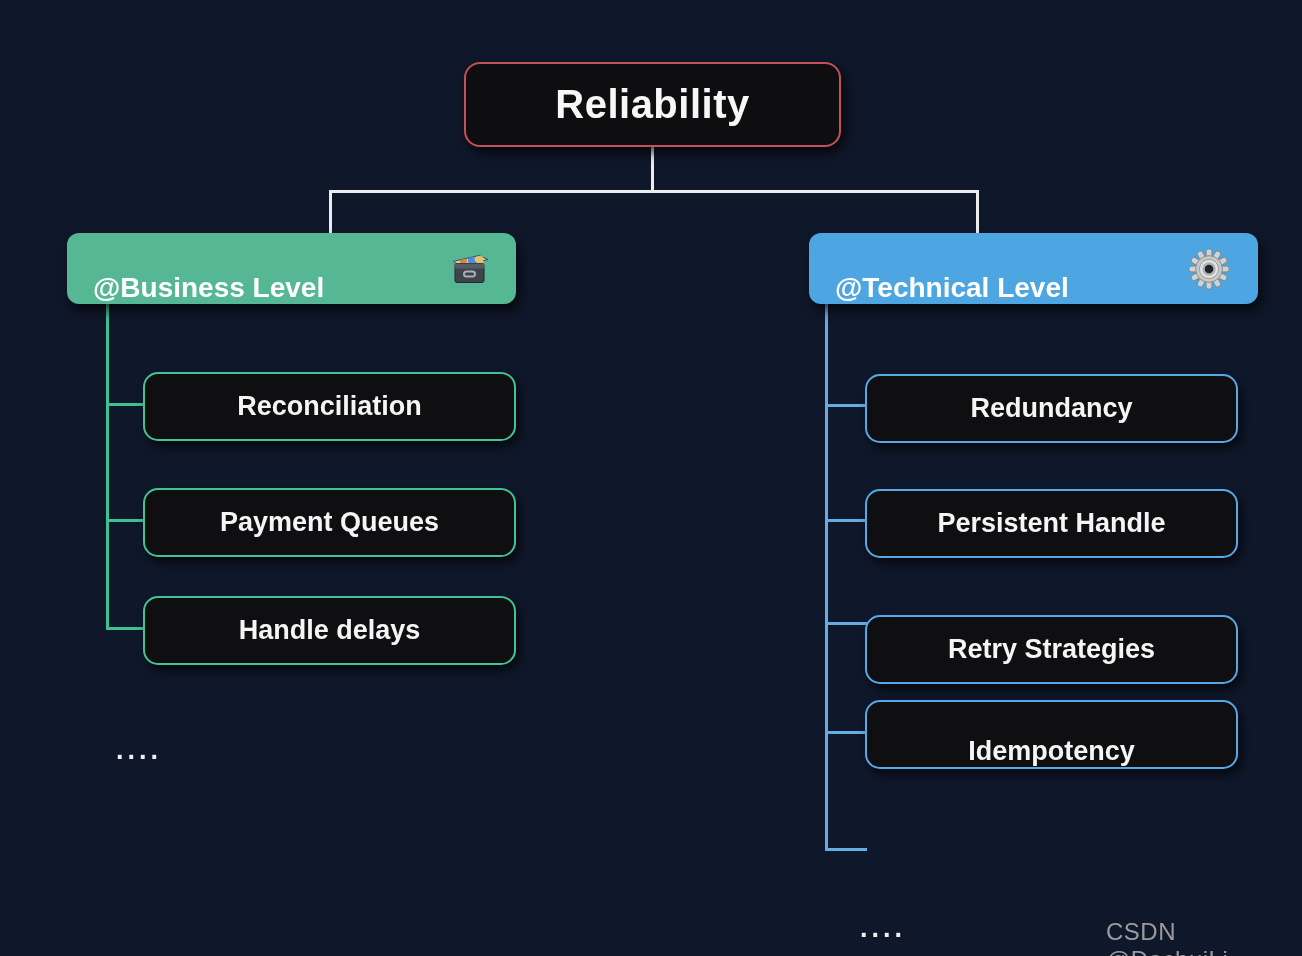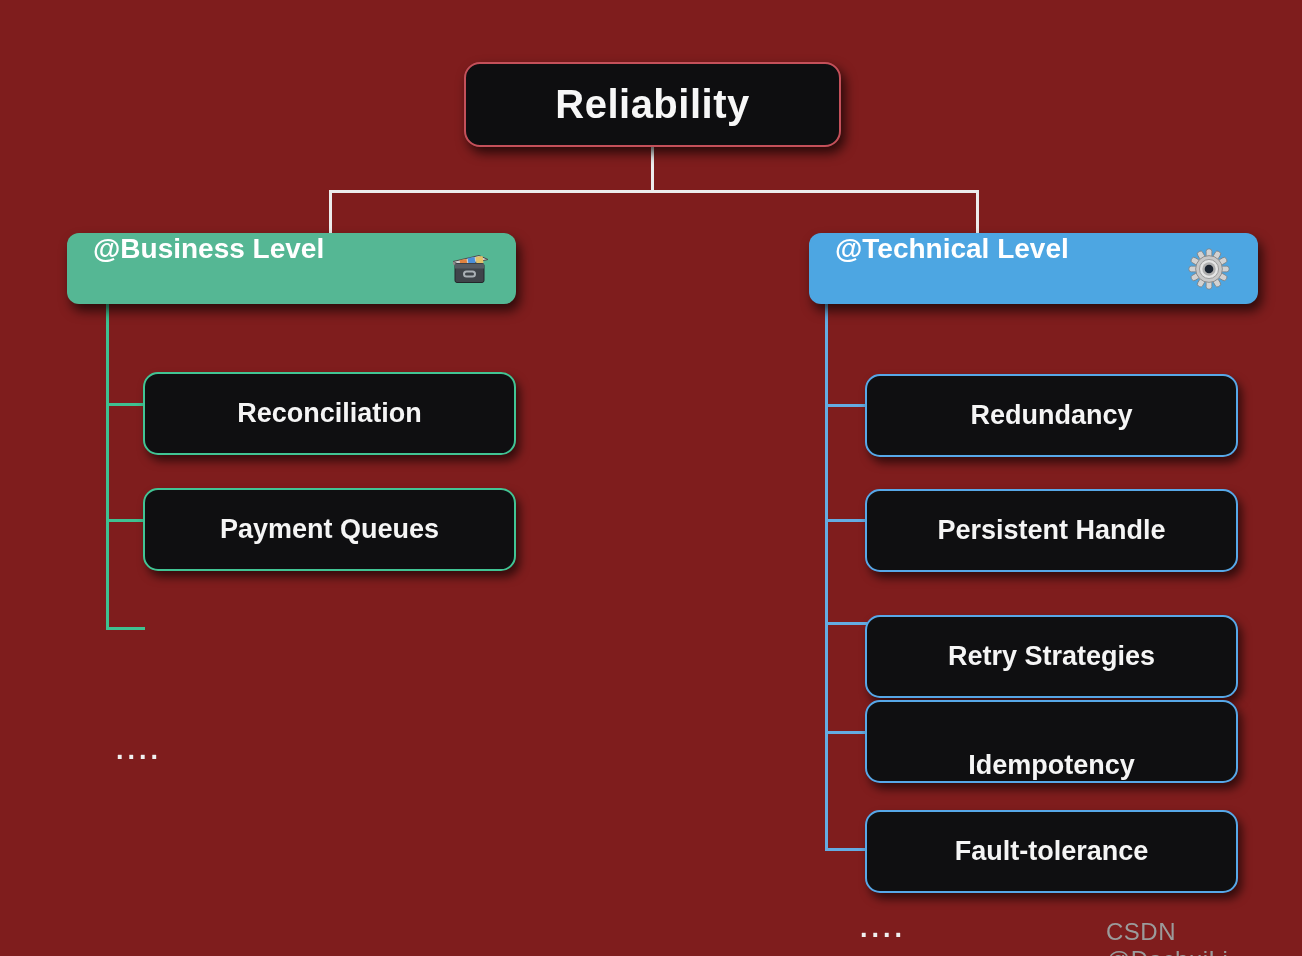--- a/index.html
+++ b/index.html
@@ -1,21 +1,21 @@
 <!DOCTYPE html>
 <html><head>
 <meta charset="utf-8">
 <style>
   * { margin: 0; padding: 0; box-sizing: border-box; }
   html, body { background: #000; }
   .stage {
     position: relative;
     width: 1302px;
     height: 956px;
-    background: #7f1d1d;
+    background: #0f172a;
     overflow: hidden;
     font-family: "Liberation Sans", "DejaVu Sans", sans-serif;
   }
   .line { position: absolute; }
   .line.white { background: #ececec; }
   .line.green { background: #3fc191; }
   .line.blue  { background: #64ace2; }
 
   .root-node {
     position: absolute;
@@ -26,36 +26,36 @@
     display: flex; align-items: center; justify-content: center;
     color: #f7f7f7; font-size: 40px; font-weight: 700;
     letter-spacing: 0.5px;
     box-shadow: 4px 6px 12px rgba(0,0,0,0.7);
   }
 
   .branch-header {
     position: absolute;
     top: 233px; width: 449px; height: 71px;
     border-radius: 12px;
-    display: flex; align-items: flex-start;
+    display: flex; align-items: flex-end;
     padding-left: 26px; padding-right: 24px;
     color: #ffffff; font-size: 28px; font-weight: 700;
     box-shadow: 4px 7px 12px rgba(0,0,0,0.65);
   }
   .branch-header.business { left: 67px;  background: #55b794; }
   .branch-header.technical { left: 789px; background: #4da6e2; margin-left: 20px; }
   .branch-header .hdr-icon {
     position: absolute; right: 26px; top: 50%;
     transform: translateY(-50%);
     display: inline-flex;
   }
 
   .child-node {
     position: absolute;
-    height: 83px; width: 373px;
+    height: 69px; width: 373px;
     border-radius: 15px;
     background: #0f0f11;
     display: flex; align-items: center; justify-content: center;
     color: #f5f5f5; font-size: 27px; font-weight: 700;
     box-shadow: 4px 6px 10px rgba(0,0,0,0.6);
   }
   .child-node.green { left: 143px; border: 2.5px solid #41c494; }
   .child-node.blue  { left: 865px; border: 2.5px solid #57a8e8; }
 
   .ellipsis {
@@ -137,35 +137,35 @@
       </svg>
     </span>
   </div>
 
   <div class="child-node green" style="top:372px;">
     <span>Reconciliation</span>
   </div>
   <div class="child-node green" style="top:488px;">
     <span>Payment Queues</span>
   </div>
+  <div class="child-node green" style="top:596px;">
+    <span>Handle delays</span>
+  </div>
 
   <div class="child-node blue" style="top:374px;text-align:right;">
     <span>Redundancy</span>
   </div>
   <div class="child-node blue" style="top:489px;">
     <span>Persistent Handle</span>
   </div>
   <div class="child-node blue" style="top:591px;margin-top:24px;">
     <span>Retry Strategies</span>
   </div>
   <div class="child-node blue" style="top:700px;align-items:flex-end;">
     <span>Idempotency</span>
   </div>
-  <div class="child-node blue" style="top:810px;">
-    <span>Fault-tolerance</span>
-  </div>
 
   <div class="ellipsis" style="left:116px; top:735px;">....</div>
   <div class="ellipsis" style="left:860px; top:913px;">....</div>
 
   <div class="watermark">CSDN @DachuiLi</div>
 
 </div>
 
 </body></html>

